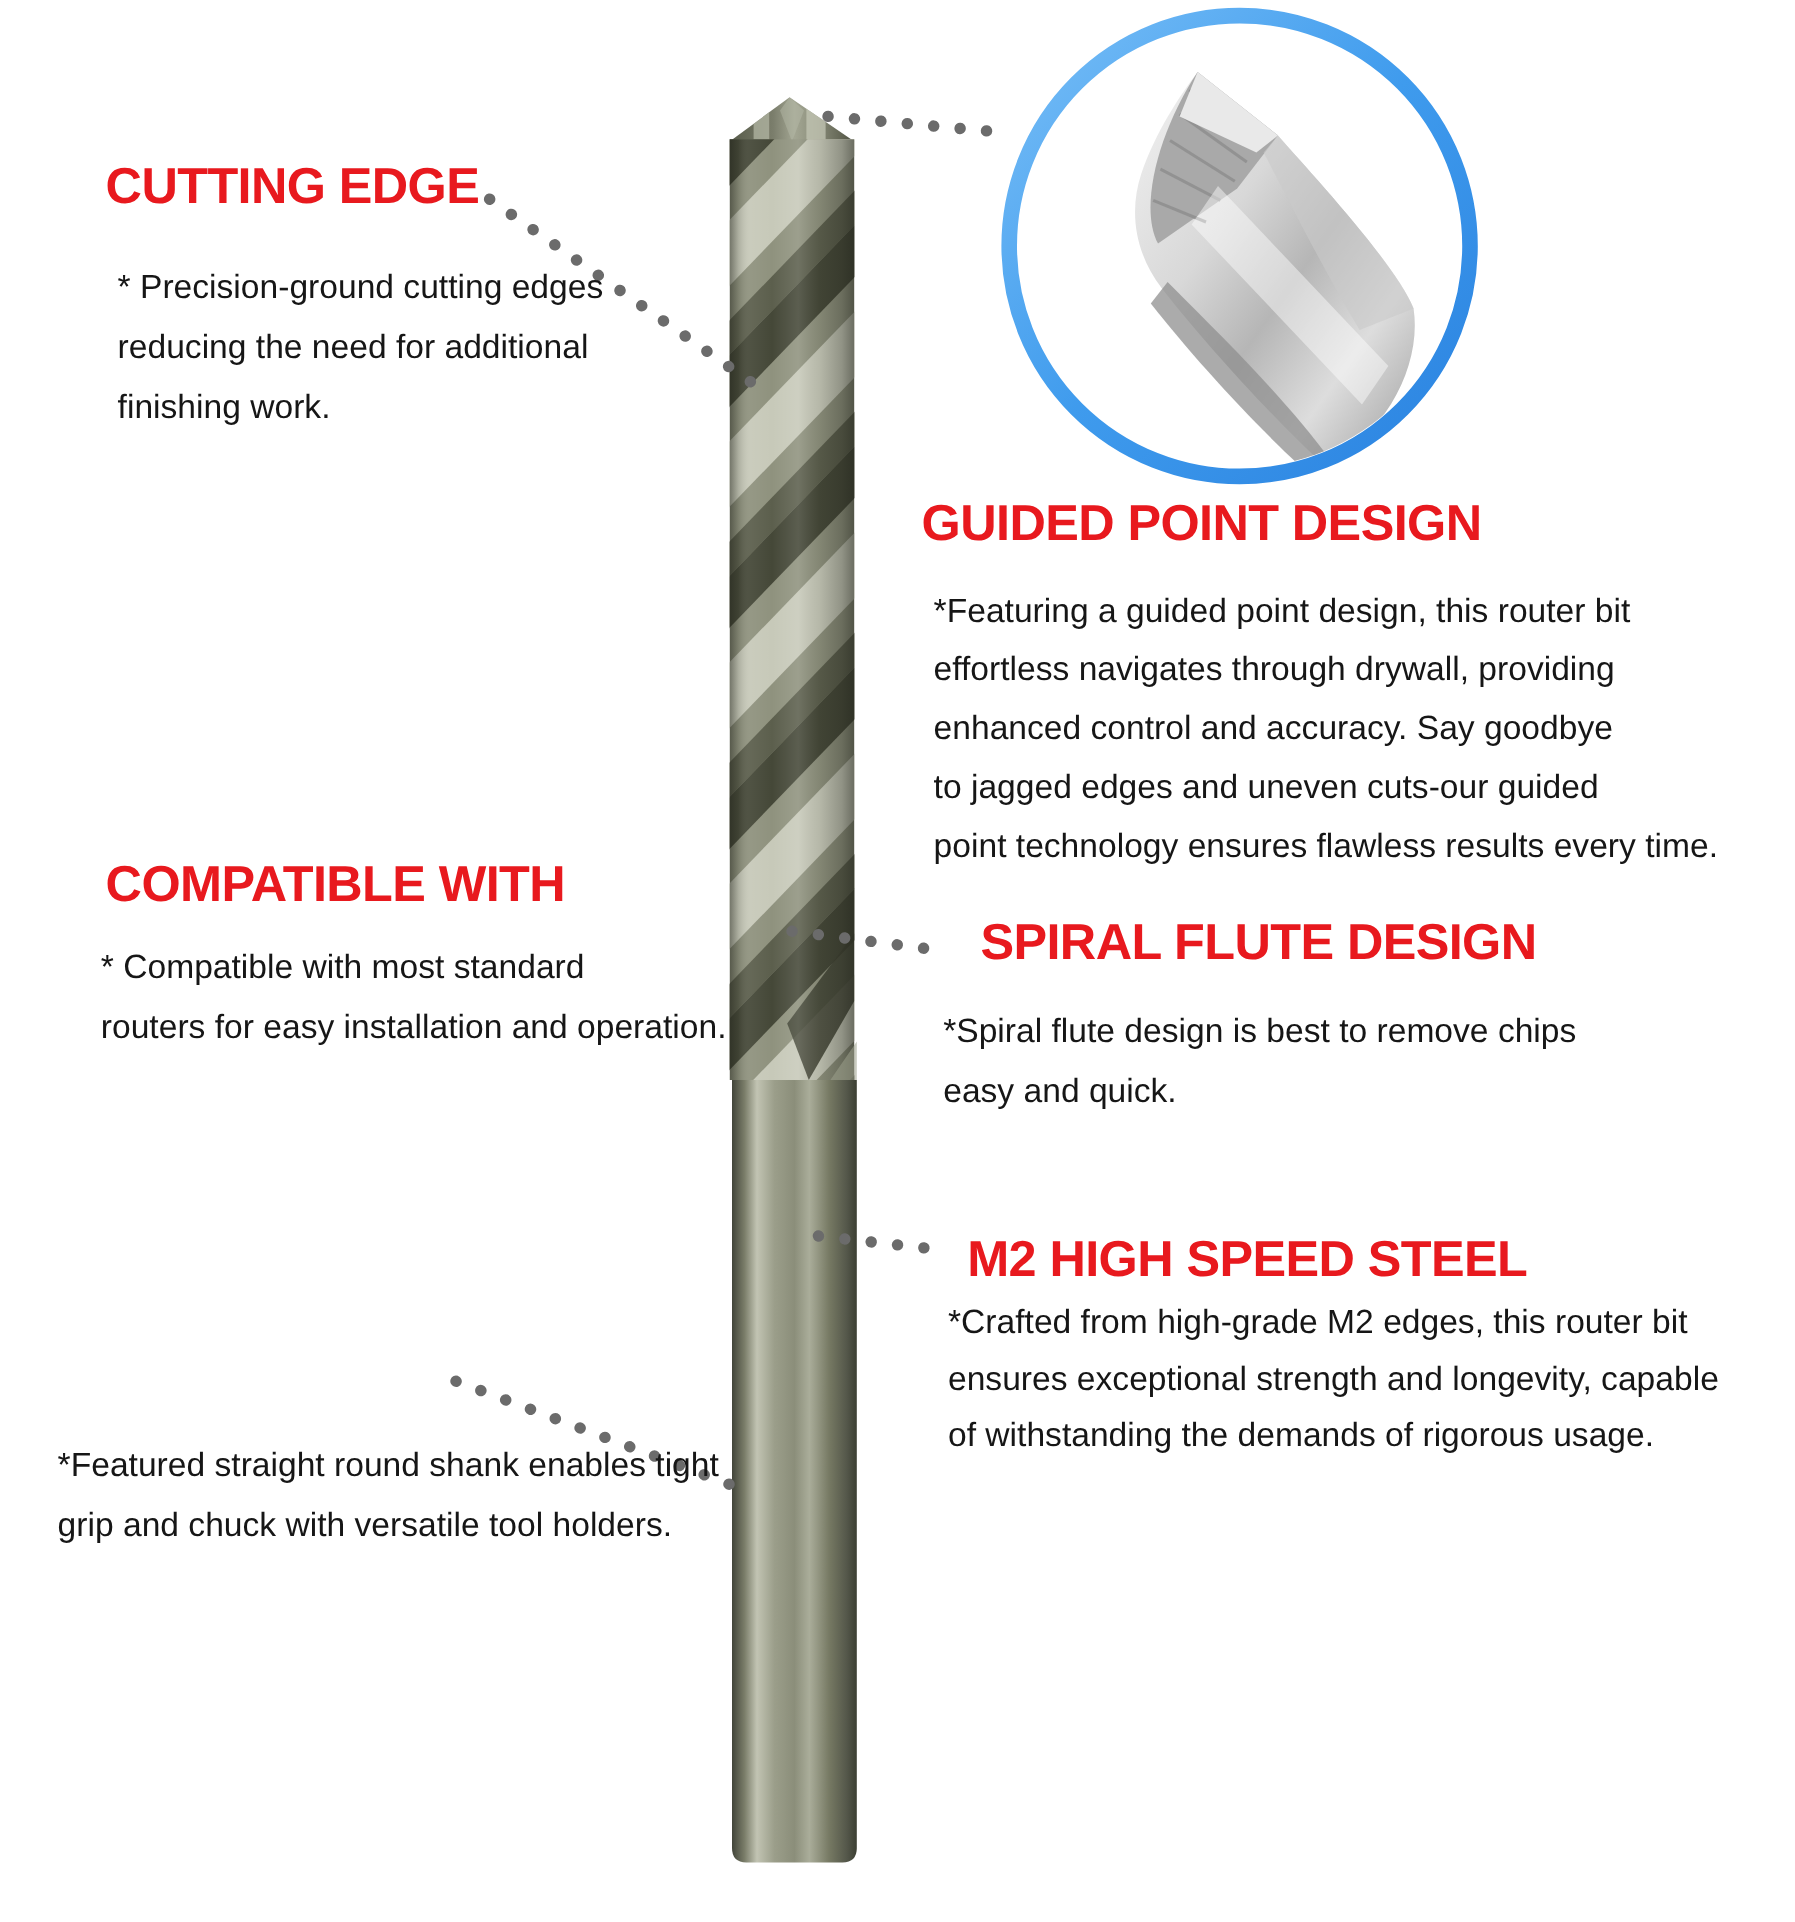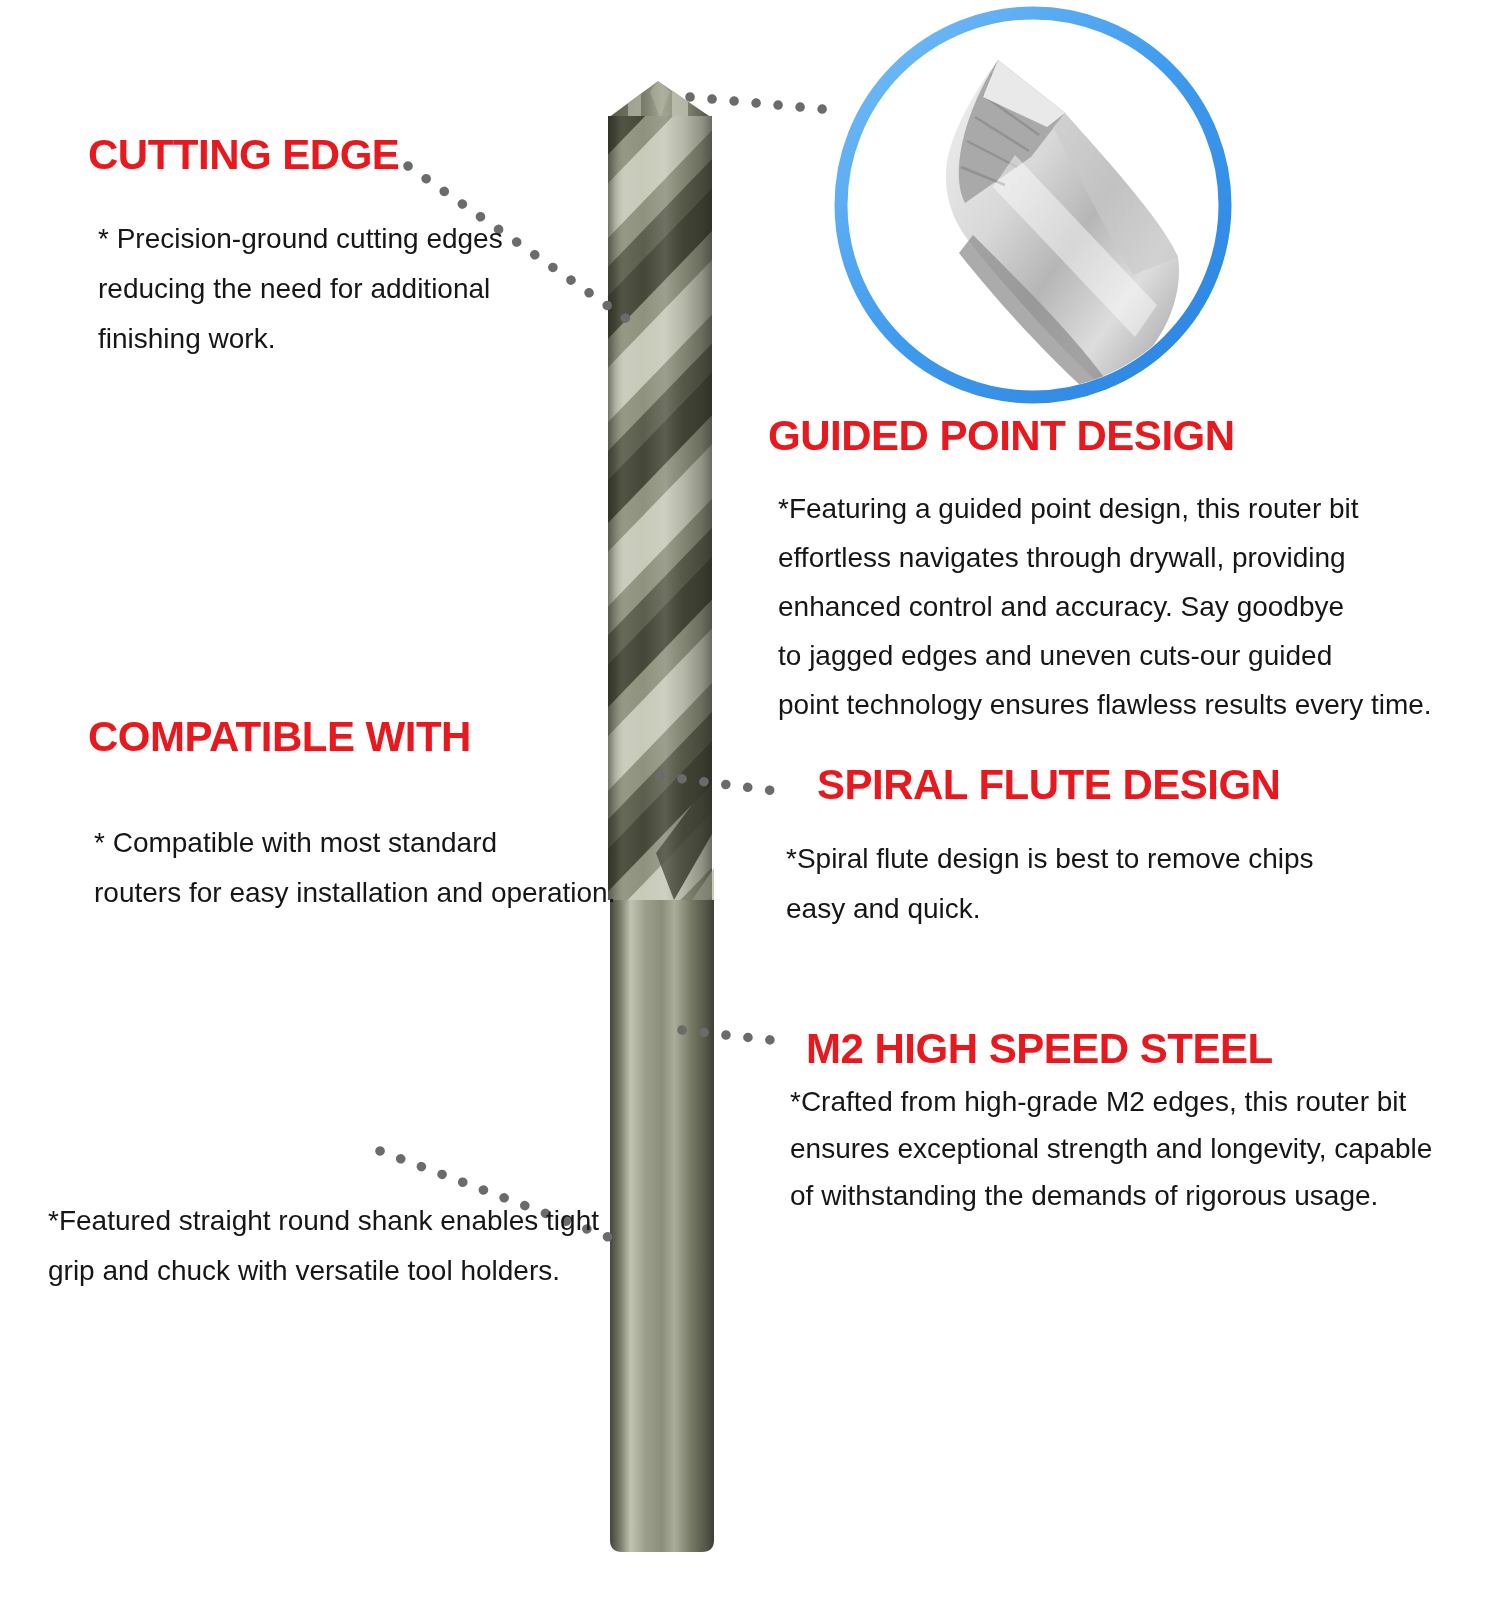--- a/index.html
+++ b/index.html
@@ -172,21 +172,21 @@
   </svg>
 
   <div class="abs heading" style="left:88px;top:132px;">CUTTING EDGE</div>
   <div class="abs para" style="left:78px;top:214px;margin-left:20px;">
     <div class="line">* Precision-ground cutting edges</div>
     <div class="line">reducing the need for additional</div>
     <div class="line">finishing work.</div>
   </div>
 
   <div class="abs heading" style="left:88px;top:714px;">COMPATIBLE WITH</div>
-  <div class="abs para" style="left:84px;top:818px;margin-left:10px;">
+  <div class="abs para" style="left:84px;top:781px;">
     <div class="line">* Compatible with most standard</div>
     <div class="line">routers for easy installation and operation.</div>
   </div>
 
   <div class="abs para" style="left:48px;top:1196px;">
     <div class="line">*Featured straight round shank enables tight</div>
     <div class="line">grip and chuck with versatile tool holders.</div>
   </div>
 
   <div class="abs heading" style="left:768px;top:413px;">GUIDED POINT DESIGN</div>

